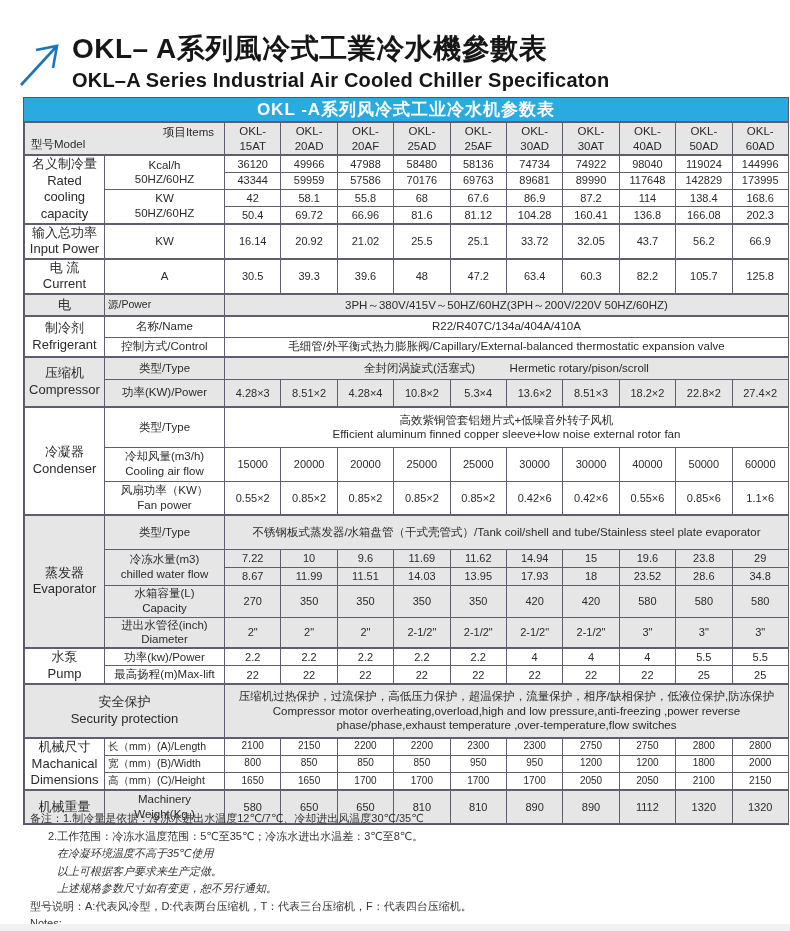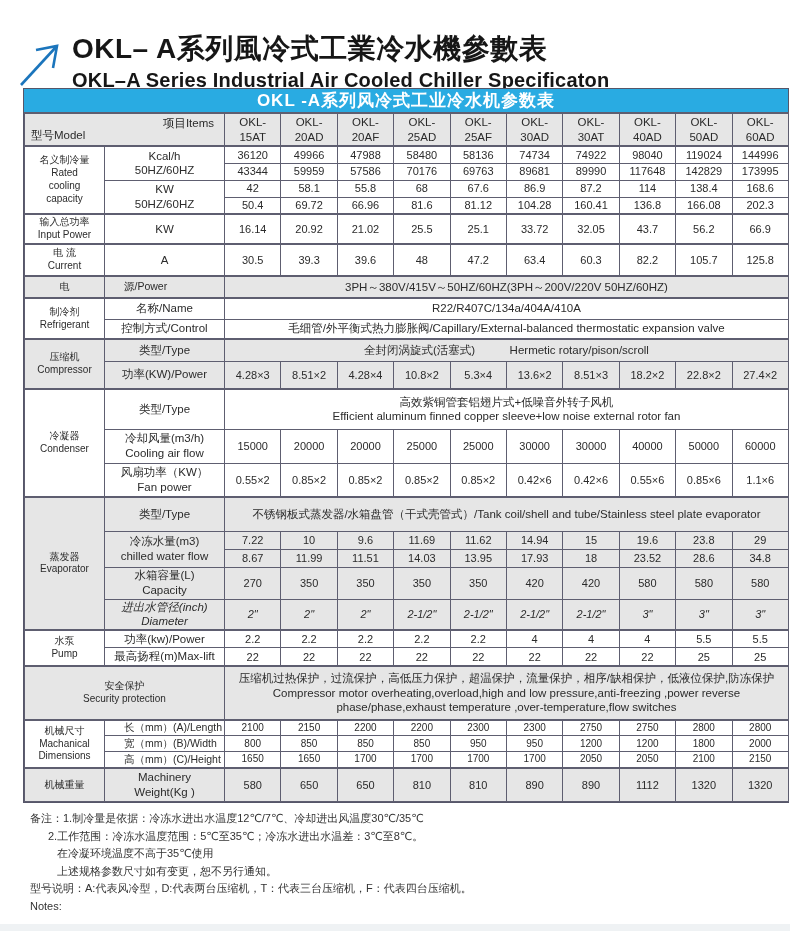--- a/index.html
+++ b/index.html
@@ -11,48 +11,48 @@
   .page{position:relative;width:790px;height:931px;background:#fff;}
 
   
   .hdr{position:absolute;left:18px;top:34px;display:flex;align-items:flex-start;}
   .hdr .arrow{width:46px;height:50px;flex:0 0 46px;margin-top:4px;}
   .hdr .titles{margin-left:8px;}
   .t-zh{font-size:28px;font-weight:bold;color:#161616;letter-spacing:0.5px;line-height:1.1;}
   .t-en{font-size:20px;font-weight:600;color:#161616;margin-top:4px;letter-spacing:0.2px;}
 
   
-  .tbl-wrap{position:absolute;left:23px;top:88px;width:764px;border:1px solid #565669;}
+  .tbl-wrap{position:absolute;left:23px;top:97px;width:764px;border:1px solid #565669;}
   .cap{height:23px;line-height:23px;background:#29abe2;color:#ffffff;text-align:center;
        font-size:17px;font-weight:bold;letter-spacing:1px;}
   table{width:100%;border-collapse:collapse;table-layout:fixed;}
   td{border:1px solid #5e5e70;text-align:center;vertical-align:middle;
      font-size:11px;line-height:1.28;padding:0 1px;color:#2b2b2b;
      overflow:hidden;word-break:break-all;}
   tr.shaded td{background:#e6e6e6;}
   tr.head td{background:#e6e6e6;font-size:11.5px;}
   tr.sec td{border-top:2px solid #5e5e70;}
-  td.lab{font-size:10px;}
+  td.lab{font-size:13px;}
   td.itm{font-size:11.5px;}
   td.span{font-size:11.5px;}
-  td.iml{text-align:left;padding-left:19px;font-size:10.5px;}
+  td.iml{text-align:left;padding-left:3px;font-size:10.5px;}
   td.dims{font-size:10px;}
   td.corner{position:relative;padding:0;
     background:
       linear-gradient(to bottom right,
         rgba(0,0,0,0) calc(50% - 0.6px), #5e5e70 50%, rgba(0,0,0,0) calc(50% + 0.6px)),
       #e6e6e6;}
   .corner-model{position:absolute;left:6px;bottom:2px;font-size:11.5px;}
   .corner-items{position:absolute;right:10px;top:2px;font-size:11.5px;}
 
   
   .notes{position:absolute;left:30px;top:810px;width:740px;font-size:11px;color:#333;}
   .note-line{line-height:17.5px;white-space:nowrap;}
   .ind-1{padding-left:18px;}
-  .ind-2{padding-left:27px;}
+  .ind-2{padding-left:27px;font-style:italic;}
 
   .foot-strip{position:absolute;left:0;bottom:0;width:790px;height:7px;background:#eff2f4;}
 </style>
 </head>
 <body>
 
 <div class="page">
 
   <div class="hdr">
     <svg class="arrow" viewBox="0 0 46 50" fill="none" xmlns="http://www.w3.org/2000/svg">
@@ -268,21 +268,21 @@
             <td>350</td>
             <td>350</td>
             <td>350</td>
             <td>350</td>
             <td>420</td>
             <td>420</td>
             <td>580</td>
             <td>580</td>
             <td>580</td>
           </tr>
-          <tr class="shaded" style="height: 28px; font-style: italic;">
+          <tr class="shaded" style="height: 28px;">
             <td class="itm">进出水管径(inch)<br>Diameter</td>
             <td>2"</td>
             <td>2"</td>
             <td>2"</td>
             <td>2-1/2"</td>
             <td>2-1/2"</td>
             <td>2-1/2"</td>
             <td>2-1/2"</td>
             <td>3"</td>
             <td>3"</td>
@@ -374,19 +374,20 @@
             <td>1320</td>
           </tr>
         </tbody>
     </table>
   </div>
 
   <div class="notes">
       <div class="note-line">备注：1.制冷量是依据：冷冻水进出水温度12℃/7℃、冷却进出风温度30℃/35℃</div>
       <div class="note-line ind-1">2.工作范围：冷冻水温度范围：5℃至35℃；冷冻水进出水温差：3℃至8℃。</div>
       <div class="note-line ind-2">在冷凝环境温度不高于35℃使用</div>
+      <div class="note-line ind-2">以上可根据客户要求来生产定做。</div>
       <div class="note-line ind-2">上述规格参数尺寸如有变更，恕不另行通知。</div>
       <div class="note-line">型号说明：A:代表风冷型，D:代表两台压缩机，T：代表三台压缩机，F：代表四台压缩机。</div>
       <div class="note-line">Notes:</div>
     </div>
 
   <div class="foot-strip"></div>
 </div>
 
 </body></html>

